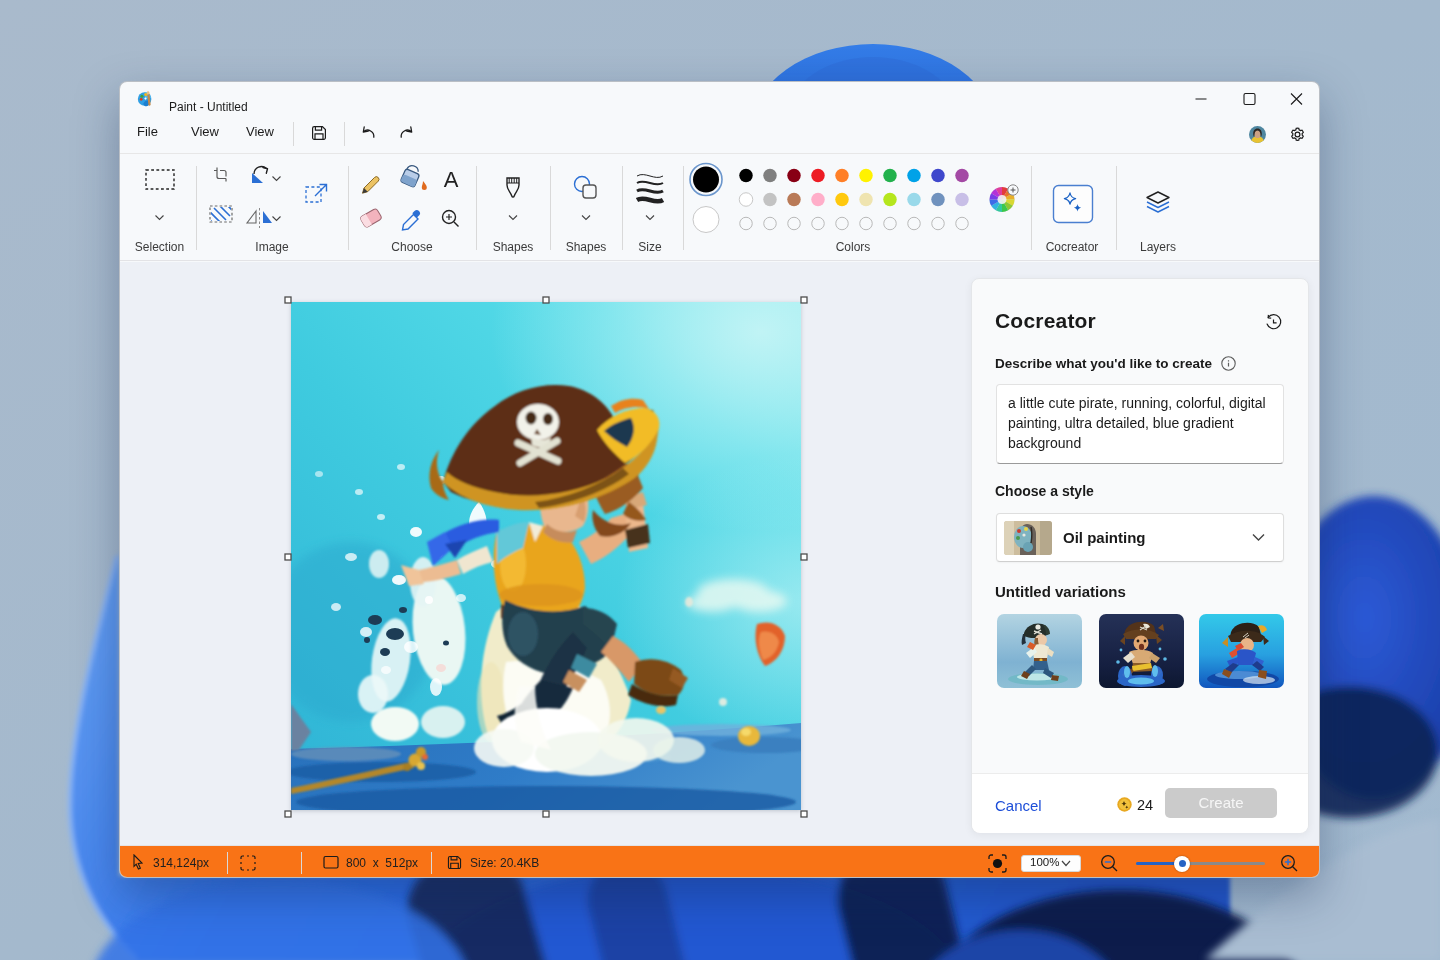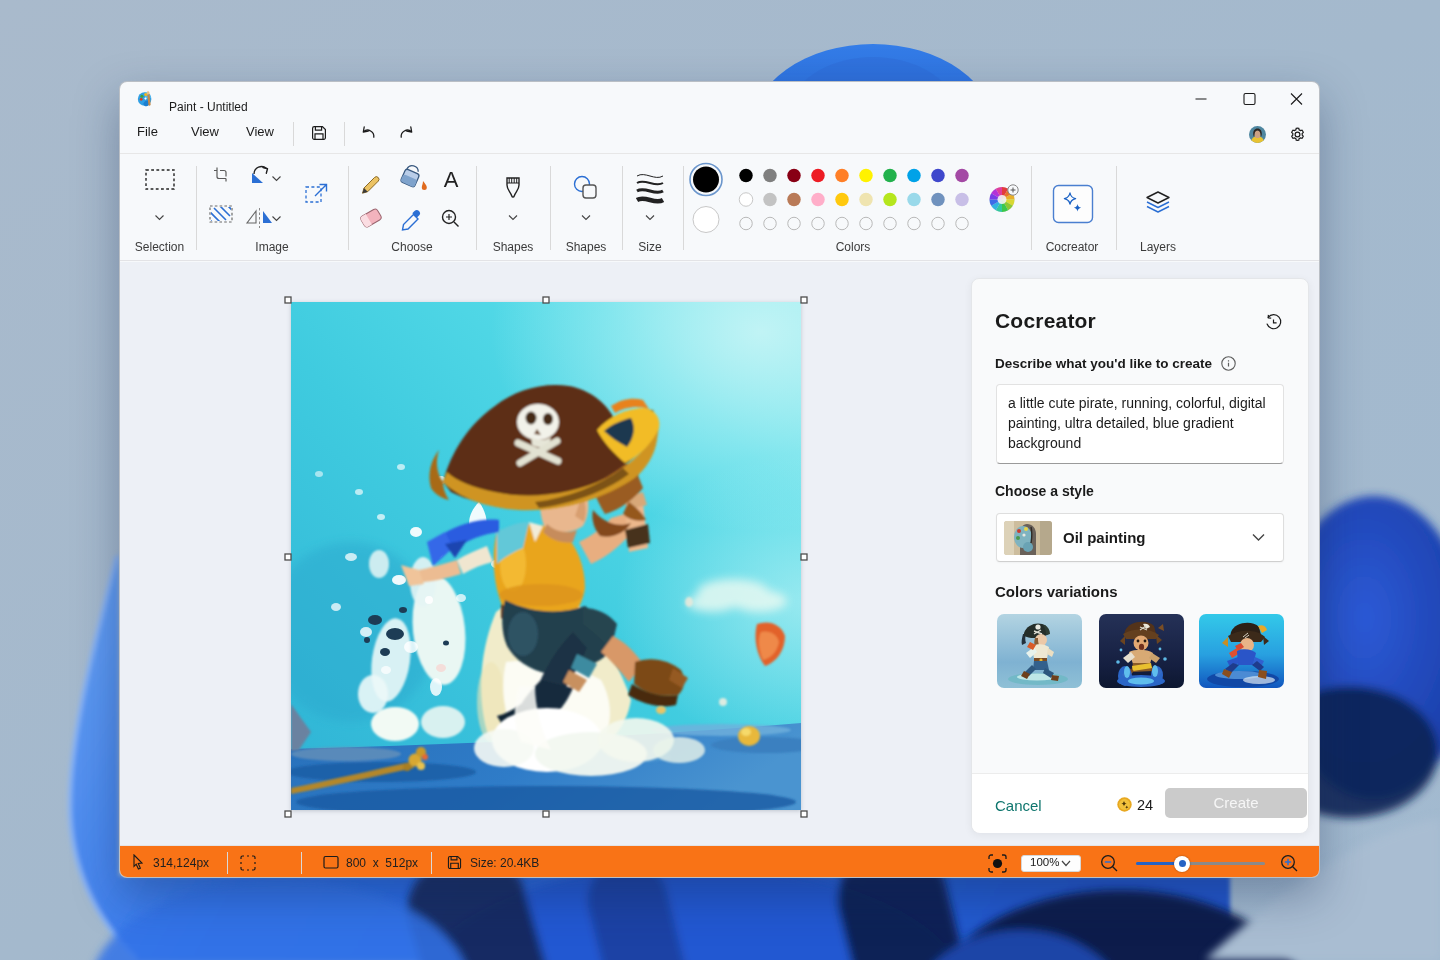--- a/index.html
+++ b/index.html
@@ -522,21 +522,21 @@
             <circle cx="22" cy="8" r="2" fill="#e8d44a"></circle>
             <circle cx="14" cy="17" r="2" fill="#4a9a4a"></circle>
             <circle cx="20" cy="14" r="1.6" fill="#e8e8e0"></circle>
             <path d="M27 6 C28 10 28 16 27 22" stroke="#2e2a26" stroke-width="1.4" fill="none"></path>
           </svg>
           <div class="ptxt" style="left:66px;top:15px;font-size:15px;font-weight:700">Oil painting</div>
           <svg class="abs" style="left:255px;top:19px" width="13" height="9" viewBox="0 0 13 9">
               <path d="M1 1.5 L6.5 7 L12 1.5" fill="none" stroke="#444" stroke-width="1.4"></path>
             </svg>
         </div>
-        <div class="ptxt" style="left:23px;top:304px;font-size:15px;font-weight:700">Colors variations</div>
+        <div class="ptxt" style="left:23px;top:304px;font-size:15px;font-weight:700">Untitled variations</div>
         <svg class="abs" style="left:25px;top:335px;border-radius:7px" width="85" height="74" viewBox="0 0 85 74">
           <defs>
               <linearGradient id="v1g" x1="0" y1="0" x2="0" y2="1">
                 <stop offset="0" stop-color="#b3d4e2"></stop>
                 <stop offset=".65" stop-color="#7fb2d2"></stop>
                 <stop offset="1" stop-color="#8fc0d6"></stop>
               </linearGradient>
             </defs>
           <rect width="85" height="74" fill="url(#v1g)"></rect>
           <ellipse cx="41" cy="65" rx="30" ry="6" fill="#6fb8c4" opacity=".85"></ellipse>
@@ -625,29 +625,29 @@
           <path d="M38 37 C44 34 53 35 57 39 L54 51 L39 51 Z" fill="#2a55c8"></path>
           <path d="M39 43 L28 47 L31 53 L40 49 Z" fill="#2a55c8"></path>
           <path d="M56 43 L65 47 L62 53 L54 49 Z" fill="#3060d0"></path>
           <path d="M40 51 L32 59 L26 55 L34 49 Z" fill="#1e3c8c"></path>
           <path d="M53 51 L61 57 L65 53 L58 47 Z" fill="#1e3c8c"></path>
           <path d="M25 55 L33 58 L30 64 L23 60 Z" fill="#8a4e1e"></path>
           <path d="M60 56 L68 57 L67 65 L59 63 Z" fill="#8a4e1e"></path>
           <path d="M46 24 l4 -3 M44 23 l5 -4" stroke="#e8e4d8" stroke-width="1" opacity=".9"></path>
         </svg>
         <div class="abs" style="left:0;top:494px;width:336px;height:60px;background:#fff;border-top:1px solid #ececec;border-radius:0 0 8px 8px"></div>
-        <div class="ptxt" style="left:23px;top:518px;font-size:15px;color:#0f766e">Cancel</div>
+        <div class="ptxt" style="left:23px;top:518px;font-size:15px;color:#1d4ed8">Cancel</div>
         <svg class="abs" style="left:145px;top:518px" width="15" height="15" viewBox="0 0 15 15">
           <circle cx="7.5" cy="7.5" r="7.2" fill="#e8a820"></circle>
           <circle cx="7.5" cy="7.5" r="5.4" fill="#f2c23c"></circle>
           <path d="M7 3.8 c.4 1.8 1 2.4 2.8 2.8 c-1.8 .4 -2.4 1 -2.8 2.8 c-.4 -1.8 -1 -2.4 -2.8 -2.8 c1.8 -.4 2.4 -1 2.8 -2.8z" fill="#4a3408"></path>
           <path d="M9.8 8.6 c.25 1 .6 1.35 1.6 1.6 c-1 .25 -1.35 .6 -1.6 1.6 c-.25 -1 -.6 -1.35 -1.6 -1.6 c1 -.25 1.35 -.6 1.6 -1.6z" fill="#4a3408"></path>
         </svg>
         <div class="ptxt" style="left:165px;top:518px;font-size:14.5px">24</div>
-        <div class="abs" style="left:193px;top:509px;width:142px;height:30px;background:#cbcbcb;border-radius:5px;color:#f6f6f6;font-size:15px;text-align:center;line-height:30px">Create</div>
+        <div class="abs" style="left:193px;top:509px;width:112px;height:30px;background:#cbcbcb;border-radius:5px;color:#f6f6f6;font-size:15px;text-align:center;line-height:30px">Create</div>
       </div>
     </div>
     <div id="statusbar">
       <svg class="abs" style="left:11px;top:8px" width="14" height="17" viewBox="0 0 14 17">
         <path d="M3 1 L11 9 L7.2 9.4 L9.4 14.2 L7.4 15.1 L5.2 10.2 L3 12.4 Z" fill="none" stroke="#1b1b1b" stroke-width="1.1"></path>
       </svg>
       <div class="abs" style="left:33px;top:10px">314,124px</div>
       <div class="sep-v" style="left:107px;top:6px;height:22px"></div>
       <svg class="abs" style="left:119px;top:8px" width="18" height="18" viewBox="0 0 18 18">
         <g stroke="#1b1b1b" stroke-width="1.2" fill="none">

